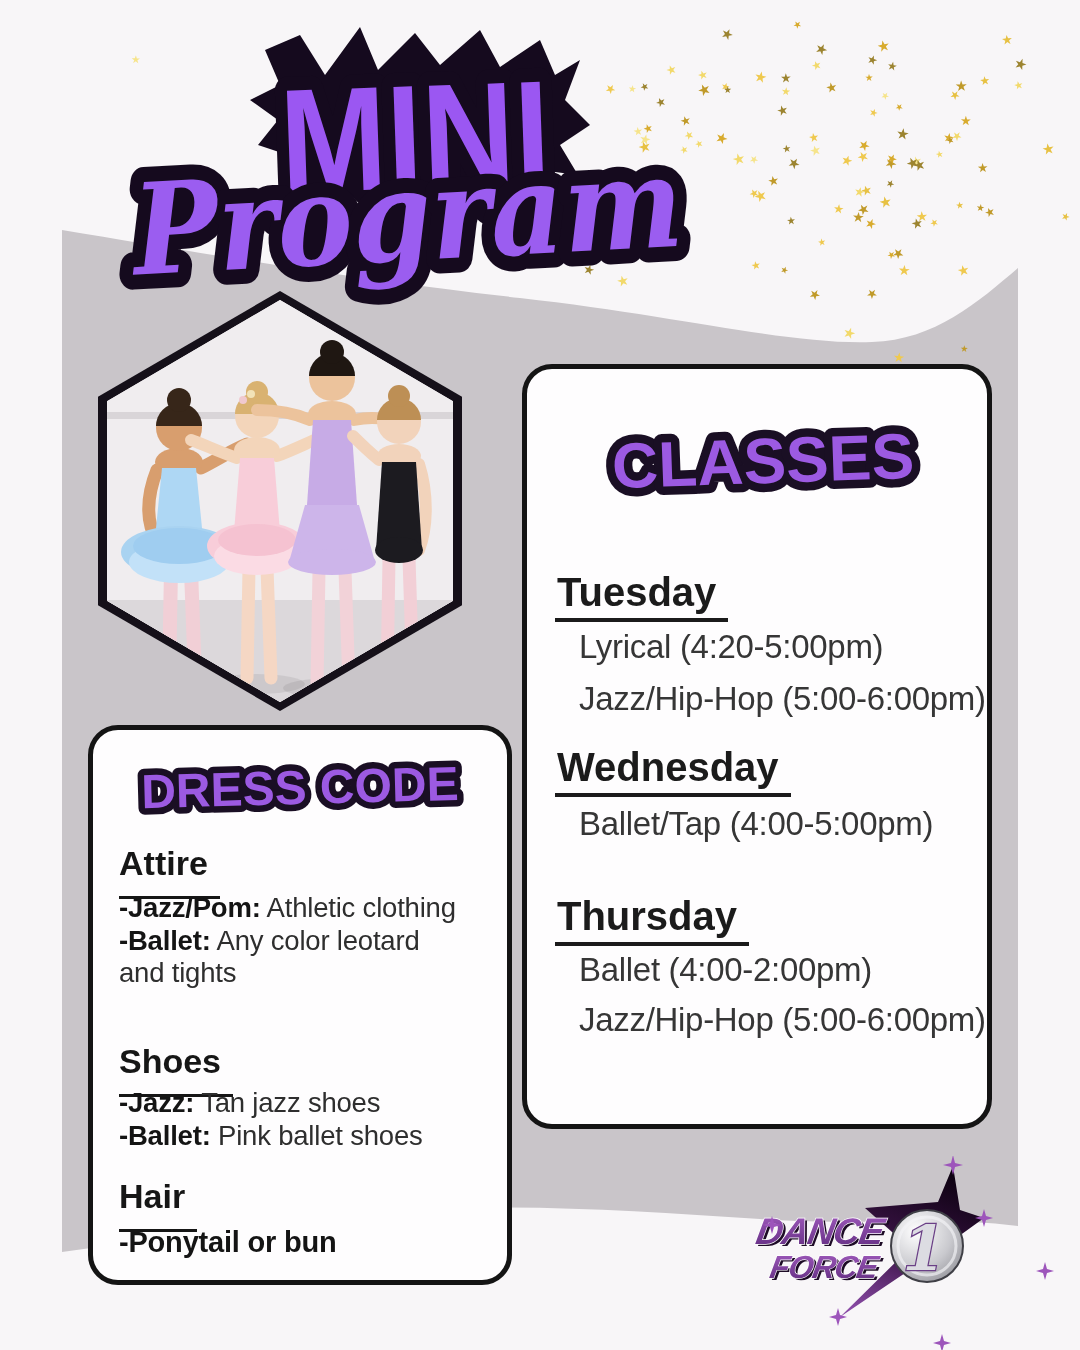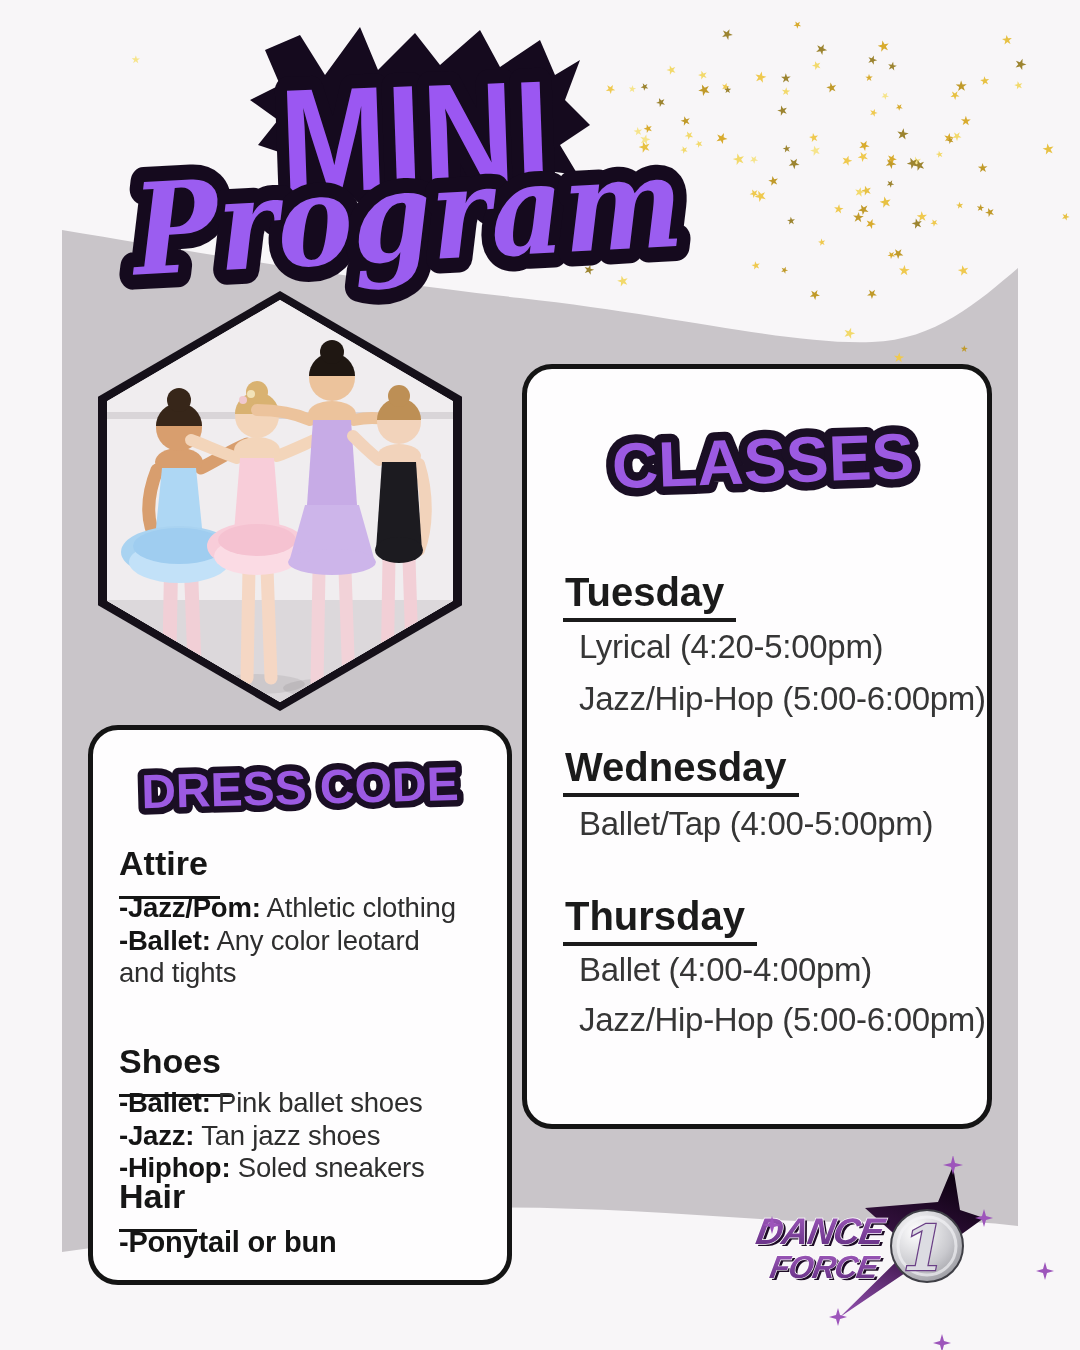--- a/index.html
+++ b/index.html
@@ -18,21 +18,21 @@
   .hex-inner{position:absolute;left:9px;top:9px;right:9px;bottom:9px;background:#f0edef;
         clip-path:polygon(50% 0%,100% 25.2%,100% 74.8%,50% 100%,0% 74.8%,0% 25.2%);}
   .hex-inner svg{display:block;width:100%;height:100%;}
 
   .card{position:absolute;background:#fefdfe;border:5px solid #141414;border-radius:30px;box-sizing:border-box;}
   .classes-card{left:522px;top:364px;width:470px;height:765px;}
   .dress-card{left:88px;top:725px;width:424px;height:560px;}
   .card-head{position:absolute;left:0;}
 
   .day{position:absolute;left:28px;font-size:40px;font-weight:bold;color:#1b1b1b;}
-  .day span{display:inline-block;border-bottom:4px solid #1b1b1b;padding:0 12px 3px 2px;margin-left:8px;}
+  .day span{display:inline-block;border-bottom:4px solid #1b1b1b;padding:0 12px 3px 2px;}
   .class-line{position:absolute;left:52px;font-size:33px;color:#363636;letter-spacing:-0.3px;}
 
   .dc-title{position:absolute;left:26px;font-size:34px;font-weight:bold;color:#161616;}
   .dc-title span{display:inline-block;border-bottom:3.5px solid #161616;padding:0 12px 13px 0;}
   .dc-items{position:absolute;left:26px;width:344px;font-size:27.5px;line-height:32.5px;
         color:#2e2e2e;letter-spacing:-0.2px;}
   .dc-items .b{font-weight:bold;color:#141414;}
   .dc-items.bold-only{font-weight:bold;color:#141414;font-size:29px;}
 
   .logo-svg{position:absolute;left:752px;top:1156px;}
@@ -240,21 +240,21 @@
       <span>Tuesday</span></div>
     <div class="class-line" style="top:259px">Lyrical (4:20-5:00pm)</div>
     <div class="class-line" style="top:311px">Jazz/Hip-Hop (5:00-6:00pm)</div>
 
     <div class="day" style="top:376px">
       <span>Wednesday</span></div>
     <div class="class-line" style="top:436px">Ballet/Tap (4:00-5:00pm)</div>
 
     <div class="day" style="top:525px">
       <span>Thursday</span></div>
-    <div class="class-line" style="top:582px">Ballet (4:00-4:00pm)</div>
+    <div class="class-line" style="top:582px">Ballet (4:00-2:00pm)</div>
     <div class="class-line" style="top:632px">Jazz/Hip-Hop (5:00-6:00pm)</div>
   </section>
 
   <section class="card dress-card">
     <svg class="card-head" style="top:10px" width="414" height="100" viewBox="0 0 414 100">
       <text x="207" y="64" text-anchor="middle" font-family="Liberation Sans, sans-serif" font-weight="bold" font-size="48" fill="#9c5ae2" stroke="#1a0f24" stroke-width="13" stroke-linejoin="round" paint-order="stroke" transform="rotate(-1.5 207 50)">DRESS CODE</text>
     </svg>
 
     <div class="dc-title" style="top:114px">
       <span>Attire</span></div>
@@ -262,25 +262,23 @@
       <div class="dc-item">
         <span class="b">-Jazz/Pom:</span><span> Athletic clothing</span></div>
       <div class="dc-item">
         <span class="b">-Ballet:</span><span> Any color leotard and tights</span></div>
     </div>
 
     <div class="dc-title" style="top:312px">
       <span>Shoes</span></div>
     <div class="dc-items" style="top:357px">
       <div class="dc-item">
+        <span class="b">-Jazz:</span><span> Tan jazz shoes</span></div>
+      <div class="dc-item">
         <span class="b">-Ballet:</span><span> Pink ballet shoes</span></div>
-      <div class="dc-item">
-        <span class="b">-Jazz:</span><span> Tan jazz shoes</span></div>
-      <div class="dc-item">
-        <span class="b">-Hiphop:</span><span> Soled sneakers</span></div>
     </div>
 
     <div class="dc-title" style="top:447px">
       <span>Hair</span></div>
     <div class="dc-items bold-only" style="top:496px">
       <div class="dc-item">
         <span class="b">-Ponytail or bun</span><span></span></div>
     </div>
   </section>
 

